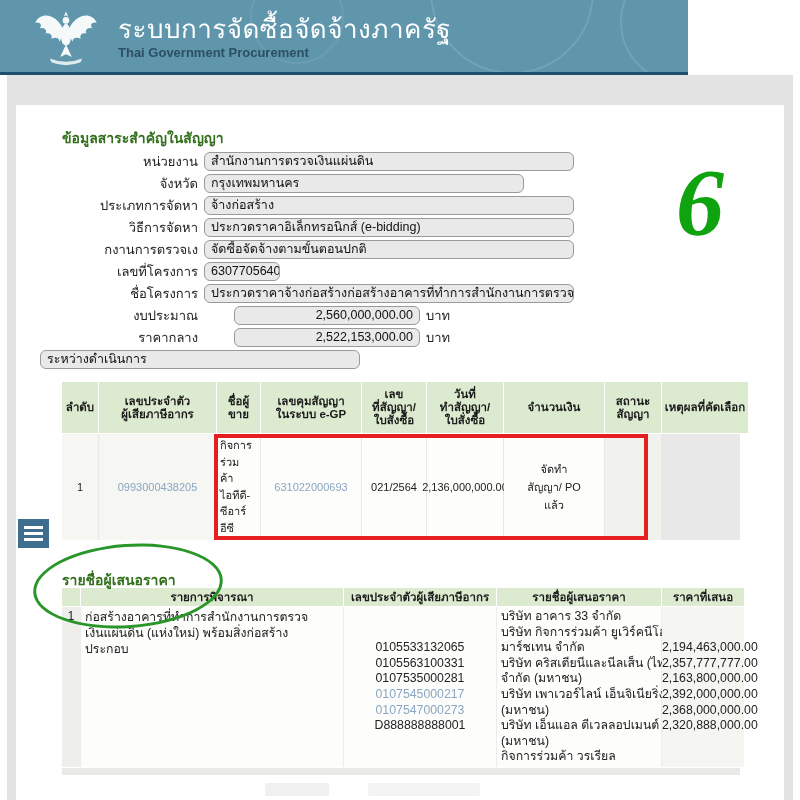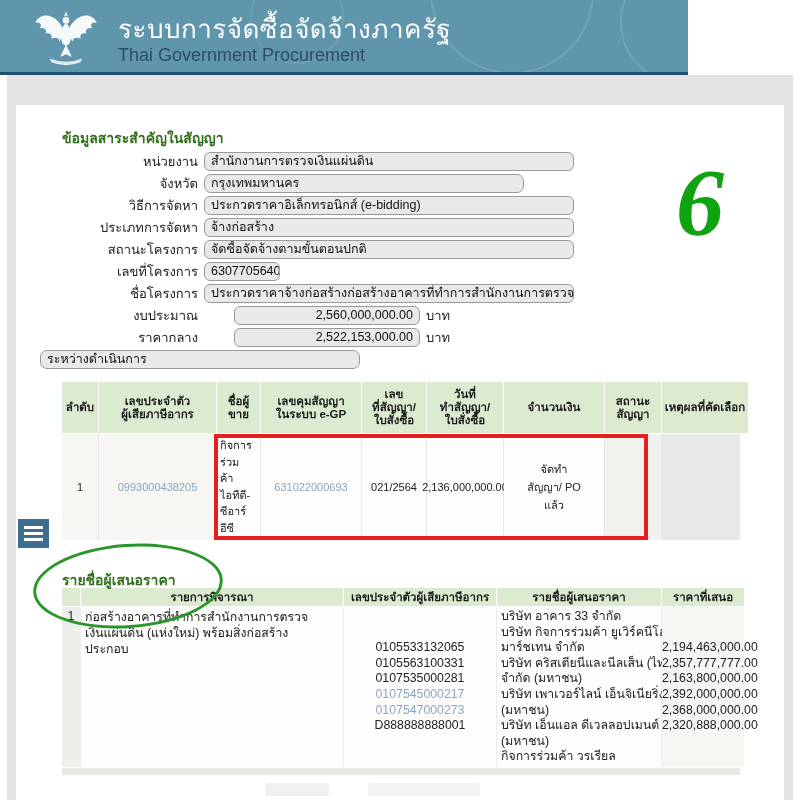--- a/index.html
+++ b/index.html
@@ -9,38 +9,38 @@
   
   .hdr{position:absolute;left:0;top:0;width:688px;height:75px;background:#5f96ab;
        border-bottom:3px solid #1f4f6e;box-sizing:border-box;overflow:hidden;}
   .hdr-arc{position:absolute;border:2px solid rgba(255,255,255,.12);border-radius:50%;}
   .arc1{width:120px;height:120px;left:620px;top:-40px;}
   .arc2{width:70px;height:70px;left:720px;top:20px;}
   .arc3{width:160px;height:160px;left:430px;top:-90px;}
   .arc4{width:90px;height:90px;left:250px;top:-30px;border-color:rgba(255,255,255,.08);}
   .logo{position:absolute;left:24px;top:5px;width:84px;height:66px;}
   .hdr-title{position:absolute;left:118px;top:8px;font-size:26px;color:#ffffff;letter-spacing:.5px;}
-  .hdr-sub{position:absolute;left:118px;top:45px;font-size:18px;color:#2b4f63;}
+  .hdr-sub{position:absolute;left:118px;top:45px;font-size:13px;color:#2b4f63;font-weight:bold;}
 
   
   .grey-band{position:absolute;left:7px;top:75px;width:786px;height:30px;background:#e3e3e3;}
   .strip{position:absolute;top:75px;width:9px;height:725px;background:#e3e3e3;}
   .strip-l{left:7px;} .strip-r{left:784px;}
 
   
   .sec-title{position:absolute;font-size:14px;font-weight:bold;color:#33701d;}
   .sec1{left:62px;top:127px;} .sec2{left:62px;top:569px;z-index:7;}
 
   
   .form{position:absolute;left:40px;top:150px;width:620px;}
   .frow{display:flex;align-items:center;height:22px;}
   .flabel{width:158px;text-align:right;padding-right:6px;font-size:13px;color:#222;flex:0 0 158px;}
   .ffield{background:#e9e9e9;border:1px solid #9a9a9a;border-radius:6px;height:17px;line-height:17px;
           font-size:12.5px;color:#111;padding:0 6px;white-space:nowrap;overflow:hidden;}
-  .w-lg{width:356px;} .w-md{width:306px;border-radius:7px;} .w-sm{width:62px;}
+  .w-lg{width:356px;} .w-md{width:306px;} .w-sm{width:62px;}
   .money{width:172px;margin-left:30px;text-align:right;}
   .suffix{margin-left:6px;font-size:13px;color:#222;}
 
   
   .big-num{position:absolute;left:676px;top:150px;font-family:"Liberation Serif",serif;
            font-style:italic;font-weight:bold;font-size:96px;line-height:1.1;color:#10a310;z-index:3;}
 
   
   .t1{position:absolute;left:62px;top:382px;width:678px;font-size:12px;}
   .t1 .ghead{display:grid;grid-template-columns:36px 117px 43px 100px 64px 76px 100px 56px 86px;
@@ -127,29 +127,29 @@
   <div class="form">
     <div class="frow">
       <span class="flabel">หน่วยงาน</span>
       <span class="ffield w-lg">สำนักงานการตรวจเงินแผ่นดิน</span>
     </div>
     <div class="frow">
       <span class="flabel">จังหวัด</span>
       <span class="ffield w-md">กรุงเทพมหานคร</span>
     </div>
     <div class="frow">
+      <span class="flabel">ประเภทการจัดหา</span>
+      <span class="ffield w-lg">จ้างก่อสร้าง</span>
+    </div>
+    <div class="frow">
       <span class="flabel">วิธีการจัดหา</span>
       <span class="ffield w-lg">ประกวดราคาอิเล็กทรอนิกส์ (e-bidding)</span>
     </div>
     <div class="frow">
-      <span class="flabel">ประเภทการจัดหา</span>
-      <span class="ffield w-lg">จ้างก่อสร้าง</span>
-    </div>
-    <div class="frow">
-      <span class="flabel">สถานะโครงการ</span>
+      <span class="flabel">กงานการตรวจเง</span>
       <span class="ffield w-lg">จัดซื้อจัดจ้างตามขั้นตอนปกติ</span>
     </div>
     <div class="frow">
       <span class="flabel">เลขที่โครงการ</span>
       <span class="ffield w-sm">6307705640:</span>
     </div>
     <div class="frow">
       <span class="flabel">ชื่อโครงการ</span>
       <span class="ffield w-lg">ประกวดราคาจ้างก่อสร้างก่อสร้างอาคารที่ทำการสำนักงานการตรวจเงินแผ่นดิน (</span>
     </div>

